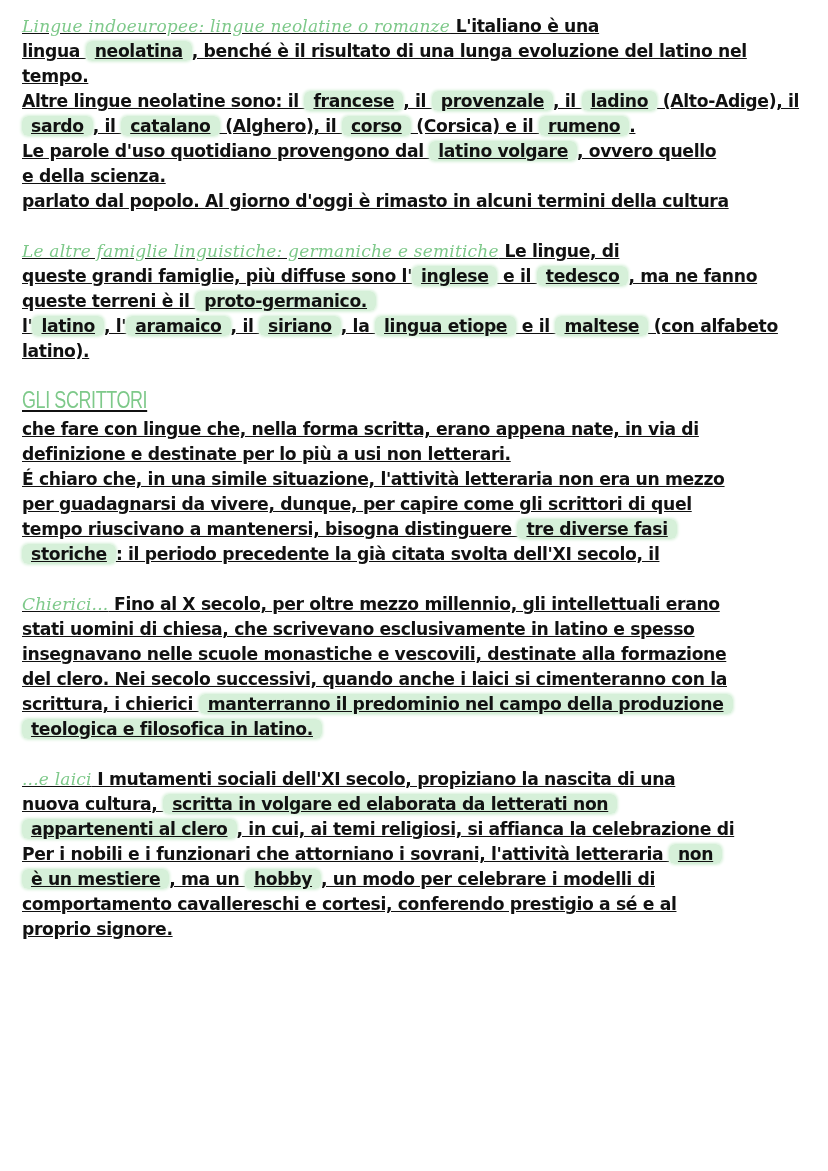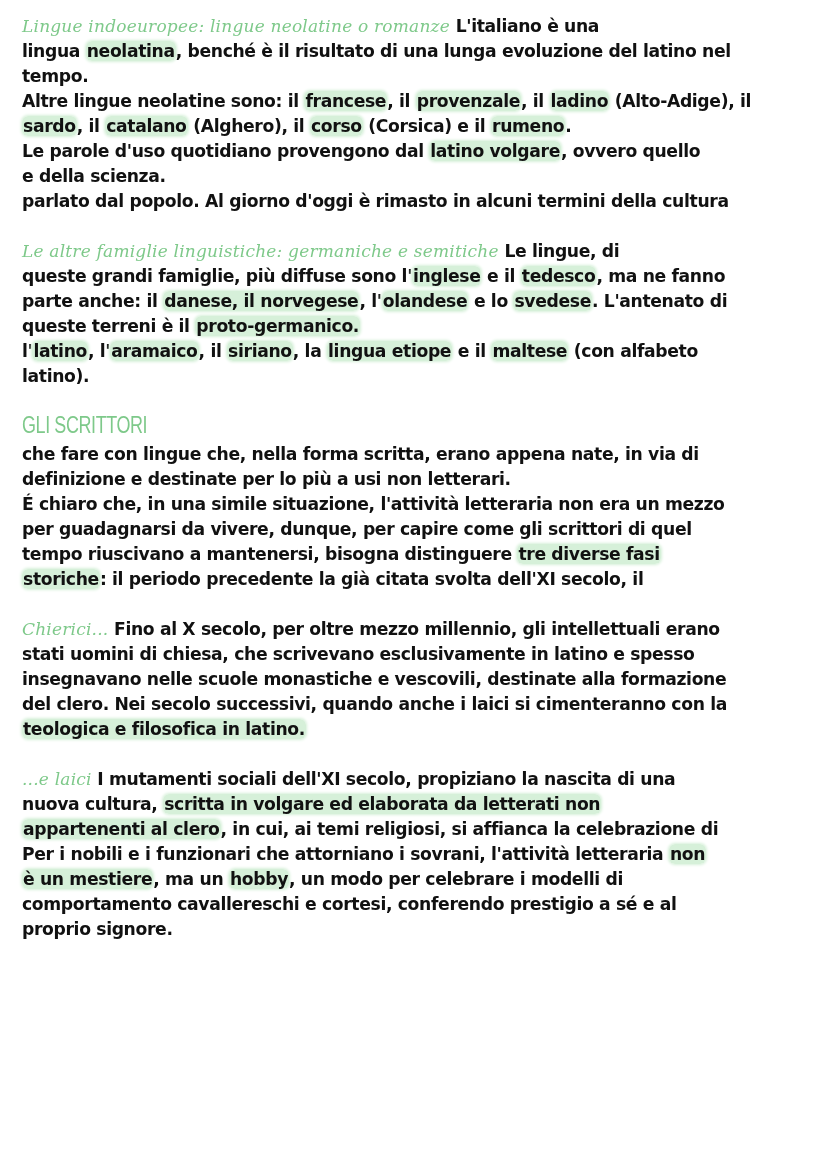--- a/index.html
+++ b/index.html
@@ -1,30 +1,30 @@
 <!DOCTYPE html>
 <html><head>
 <meta charset="utf-8">
 <style>
   html, body { margin: 0; padding: 0; background: #ffffff; }
   body { width: 828px; height: 1171px; overflow: hidden; position: relative; }
   .page {
     position: absolute; left: 22px; top: 14px; width: 784px;
     font-family: "DejaVu Sans", sans-serif;
     font-size: 17.2px; line-height: 25px; color: #111111;
-    letter-spacing: -0.35px; font-weight: bold;
+    letter-spacing: -0.35px; font-weight: bold; text-decoration: underline;
   }
   .para { margin: 0 0 0 0; }
   .gap { height: 25px; }
   .cursive {
     font-family: "DejaVu Serif", serif; font-style: italic; font-weight: normal;
     color: #7ec98a; letter-spacing: 0.2px; font-size: 17px;
   }
   .hl {
-    background: #d6f0d9; border-radius: 6px; padding: 0 1px;
+    background: #d6f0d9; border-radius: 6px; padding: 0 9px;
     box-shadow: 0 0 3px 1px #d6f0d9;
   }
   .section-title {
     font-family: "Liberation Sans Narrow", "Liberation Sans", sans-serif;
     font-weight: normal; color: #7ec98a; font-size: 23px; letter-spacing: -0.5px;
     transform: scaleX(0.78); transform-origin: left center;
     height: 33px; line-height: 33px; margin-top: 2px;
   }
   .line { display: block; white-space: nowrap; }
 </style>
@@ -40,21 +40,20 @@
         <span class="line"><span>Altre lingue neolatine sono: il </span><span class="hl">francese</span><span>, il </span><span class="hl">provenzale</span><span>, il </span><span class="hl">ladino</span><span> (Alto-Adige), il</span></span>
         <span class="line"><span class="hl">sardo</span><span>, il </span><span class="hl">catalano</span><span> (Alghero), il </span><span class="hl">corso</span><span> (Corsica) e il </span><span class="hl">rumeno</span><span>.</span></span>
         <span class="line"><span>Le parole d'uso quotidiano provengono dal </span><span class="hl">latino volgare</span><span>, ovvero quello</span></span>
         <span class="line"><span>e della scienza.</span></span>
         <span class="line"><span>parlato dal popolo. Al giorno d'oggi è rimasto in alcuni termini della cultura</span></span>
       </div>
       <div class="gap"></div>
       <div class="para">
         <span class="line"><span class="cursive">Le altre famiglie linguistiche: germaniche e semitiche</span><span> Le lingue, di</span></span>
         <span class="line"><span>queste grandi famiglie, più diffuse sono l'</span><span class="hl">inglese</span><span> e il </span><span class="hl">tedesco</span><span>, ma ne fanno</span></span>
-        <span class="line"><span>parte anche: il </span><span class="hl">danese, il norvegese</span><span>, l'</span><span class="hl">olandese</span><span> e lo </span><span class="hl">svedese</span><span>. L'antenato di</span></span>
         <span class="line"><span>queste terreni è il </span><span class="hl">proto-germanico.</span></span>
         <span class="line"><span>l'</span><span class="hl">latino</span><span>, l'</span><span class="hl">aramaico</span><span>, il </span><span class="hl">siriano</span><span>, la </span><span class="hl">lingua etiope</span><span> e il </span><span class="hl">maltese</span><span> (con alfabeto</span></span>
         <span class="line"><span>latino).</span></span>
       </div>
       <div class="gap" style="height: 18px;"></div>
     </div>
   <div class="section-title">GLI SCRITTORI</div>
   <div id="block2">
       <div class="para">
         <span class="line"><span>che fare con lingue che, nella forma scritta, erano appena nate, in via di</span></span>
@@ -63,20 +62,21 @@
         <span class="line"><span>per guadagnarsi da vivere, dunque, per capire come gli scrittori di quel</span></span>
         <span class="line"><span>tempo riuscivano a mantenersi, bisogna distinguere </span><span class="hl">tre diverse fasi </span></span>
         <span class="line"><span class="hl">storiche</span><span>: il periodo precedente la già citata svolta dell'XI secolo, il</span></span>
       </div>
       <div class="gap"></div>
       <div class="para">
         <span class="line"><span class="cursive">Chierici...</span><span> Fino al X secolo, per oltre mezzo millennio, gli intellettuali erano</span></span>
         <span class="line"><span>stati uomini di chiesa, che scrivevano esclusivamente in latino e spesso</span></span>
         <span class="line"><span>insegnavano nelle scuole monastiche e vescovili, destinate alla formazione</span></span>
         <span class="line"><span>del clero. Nei secolo successivi, quando anche i laici si cimenteranno con la</span></span>
+        <span class="line"><span>scrittura, i chierici </span><span class="hl">manterranno il predominio nel campo della produzione</span></span>
         <span class="line"><span class="hl">teologica e filosofica in latino.</span></span>
       </div>
       <div class="gap"></div>
       <div class="para">
         <span class="line"><span class="cursive">...e laici</span><span> I mutamenti sociali dell'XI secolo, propiziano la nascita di una</span></span>
         <span class="line"><span>nuova cultura, </span><span class="hl">scritta in volgare ed elaborata da letterati non </span></span>
         <span class="line"><span class="hl">appartenenti al clero</span><span>, in cui, ai temi religiosi, si affianca la celebrazione di</span></span>
         <span class="line"><span>Per i nobili e i funzionari che attorniano i sovrani, l'attività letteraria </span><span class="hl">non</span></span>
         <span class="line"><span class="hl">è un mestiere</span><span>, ma un </span><span class="hl">hobby</span><span>, un modo per celebrare i modelli di</span></span>
         <span class="line"><span>comportamento cavallereschi e cortesi, conferendo prestigio a sé e al</span></span>

